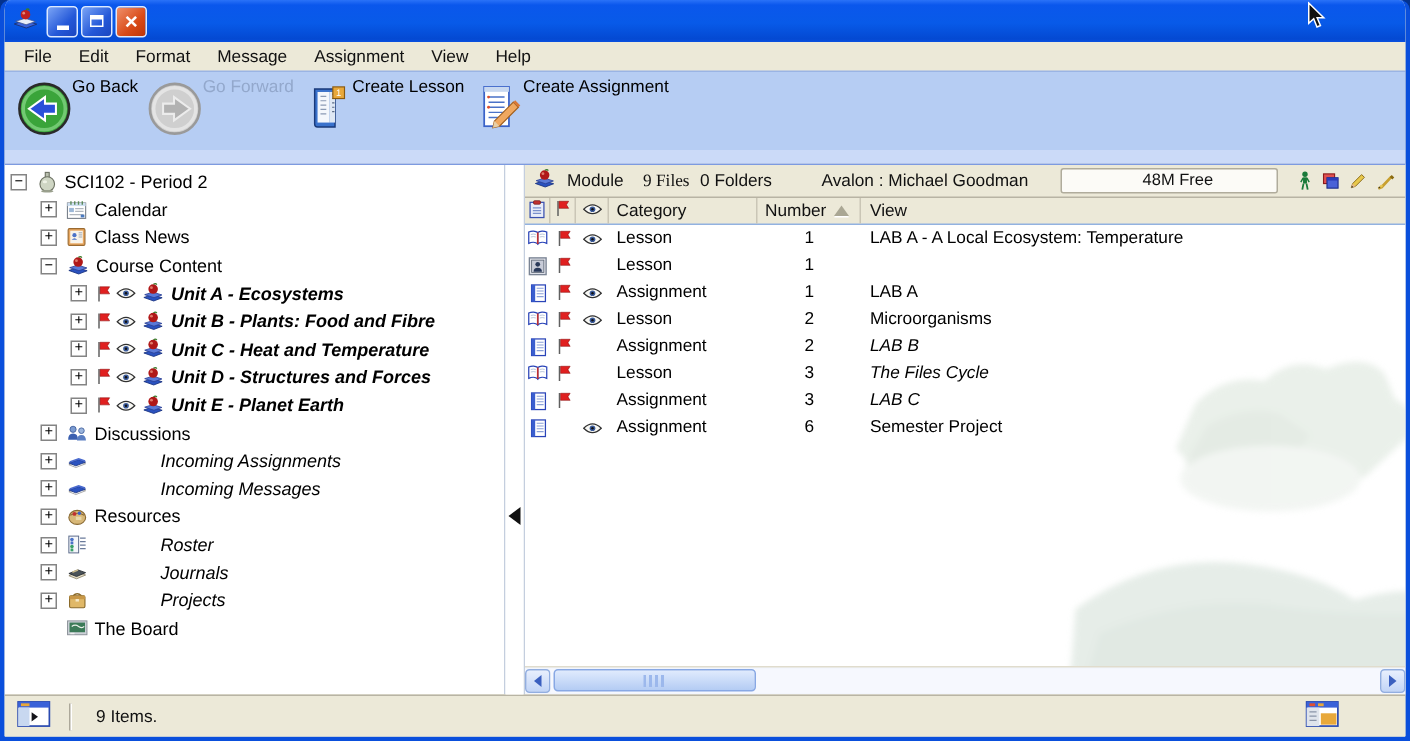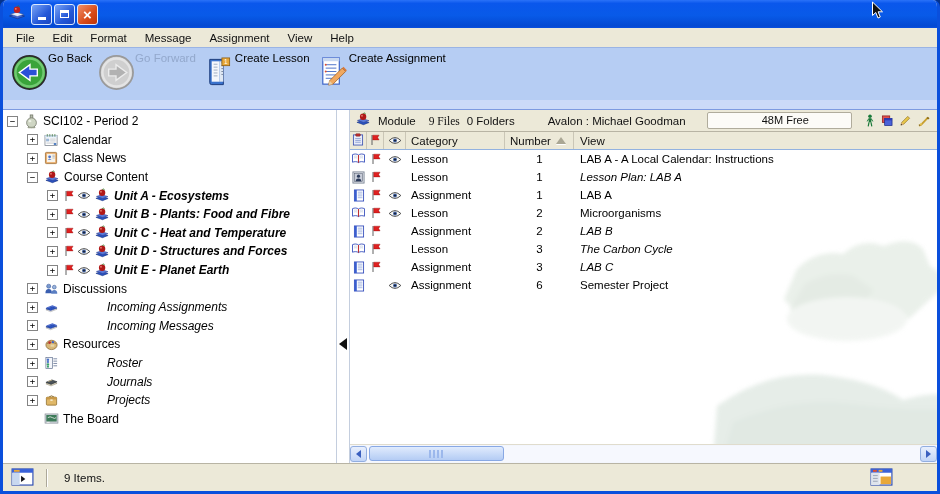--- a/index.html
+++ b/index.html
@@ -647,21 +647,21 @@
               <span style="display: inline-flex; align-items: center;">
                 <svg width="14" height="9" viewBox="0 0 15 10">
                   <path d="M1 5 Q7.5-1.5 14 5 Q7.5 11.5 1 5 z" fill="#f8f8f4" stroke="#303030" stroke-width=".9"></path>
                   <circle cx="7.5" cy="5" r="2.1" fill="#3a5a9a"></circle>
                   <circle cx="7.5" cy="5" r=".9" fill="#101010"></circle>
                 </svg>
               </span>
             </span>
             <span class="cell c-cat">Lesson</span>
             <span class="cell c-num">1</span>
-            <span class="cell c-name">LAB A - A Local Calendar: Instructions</span>
+            <span class="cell c-name">LAB A - A Local Ecosystem: Temperature</span>
           </div>
           <div class="lrow">
             <span class="cell c-icon" style="justify-content: center;">
               <span style="display: inline-flex; align-items: center;">
                 <svg width="13" height="13" viewBox="0 0 14 14">
                   <rect x="1" y="1" width="12" height="12" fill="#e8eaf0" stroke="#7a8494" stroke-width="1"></rect>
                   <rect x="2.6" y="2.6" width="8.8" height="8.8" fill="#c8ccd8" stroke="#5a6474" stroke-width=".6"></rect>
                   <circle cx="7" cy="5.6" r="1.7" fill="#2a3a5a"></circle>
                   <path d="M4 11 q0-3 3-3 t3 3 z" fill="#2a3a5a"></path>
                 </svg>
@@ -671,21 +671,20 @@
               <span style="display: inline-flex; align-items: center;">
                 <svg width="10" height="12" viewBox="0 0 11 13">
                   <path d="M2.2 1 v11" stroke="#606060" stroke-width="1.1"></path>
                   <path d="M3 1.2 h7 l-1.6 2.6 1.6 2.6 h-7 z" fill="#e02020" stroke="#8a0a0a" stroke-width=".4"></path>
                 </svg>
               </span>
             </span>
             <span class="cell c-eye" style="justify-content: center;"></span>
             <span class="cell c-cat">Lesson</span>
             <span class="cell c-num">1</span>
-            <span class="cell c-name i">Lesson Plan: LAB A</span>
           </div>
           <div class="lrow">
             <span class="cell c-icon" style="justify-content: center;">
               <span style="display: inline-flex; align-items: center;">
                 <svg width="12" height="13" viewBox="0 0 13 14">
                   <rect x="1.5" y="1" width="10" height="12" fill="#fff" stroke="#2a44b8" stroke-width=".9"></rect>
                   <rect x="1.5" y="1" width="2.6" height="12" fill="#3a5ecf"></rect>
                   <path d="M5.2 3.4 h5 M5.2 5.4 h5 M5.2 7.4 h5 M5.2 9.4 h5" stroke="#8aa0d8" stroke-width=".8"></path>
                 </svg>
               </span>
@@ -781,21 +780,21 @@
               <span style="display: inline-flex; align-items: center;">
                 <svg width="10" height="12" viewBox="0 0 11 13">
                   <path d="M2.2 1 v11" stroke="#606060" stroke-width="1.1"></path>
                   <path d="M3 1.2 h7 l-1.6 2.6 1.6 2.6 h-7 z" fill="#e02020" stroke="#8a0a0a" stroke-width=".4"></path>
                 </svg>
               </span>
             </span>
             <span class="cell c-eye" style="justify-content: center;"></span>
             <span class="cell c-cat">Lesson</span>
             <span class="cell c-num">3</span>
-            <span class="cell c-name i">The Carbon Cycle</span>
+            <span class="cell c-name i">The Files Cycle</span>
           </div>
           <div class="lrow">
             <span class="cell c-icon" style="justify-content: center;">
               <span style="display: inline-flex; align-items: center;">
                 <svg width="12" height="13" viewBox="0 0 13 14">
                   <rect x="1.5" y="1" width="10" height="12" fill="#fff" stroke="#2a44b8" stroke-width=".9"></rect>
                   <rect x="1.5" y="1" width="2.6" height="12" fill="#3a5ecf"></rect>
                   <path d="M5.2 3.4 h5 M5.2 5.4 h5 M5.2 7.4 h5 M5.2 9.4 h5" stroke="#8aa0d8" stroke-width=".8"></path>
                 </svg>
               </span>

